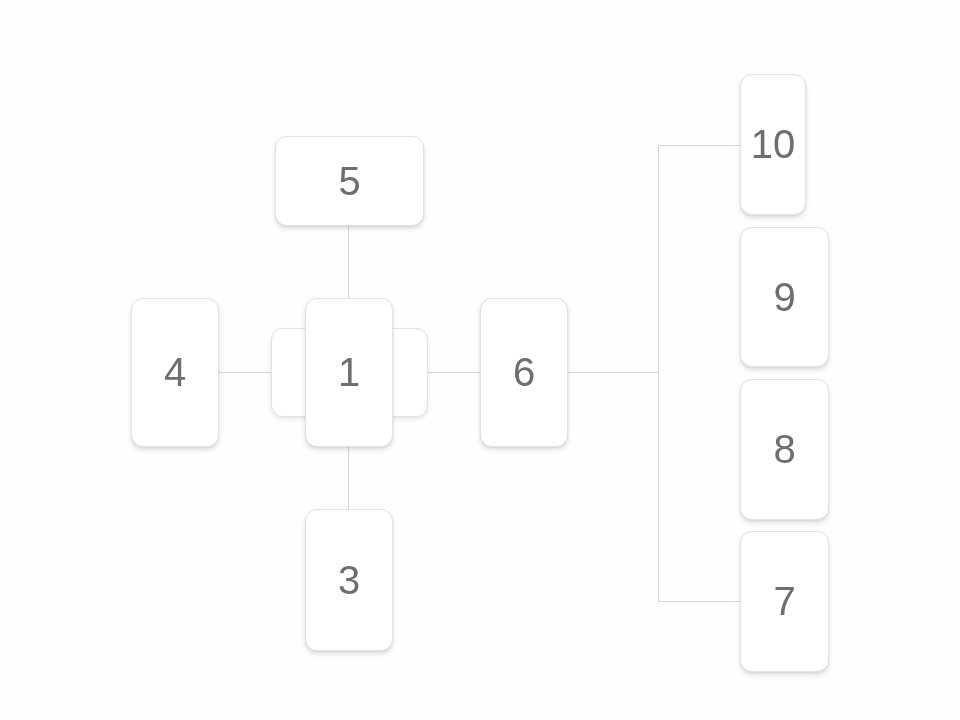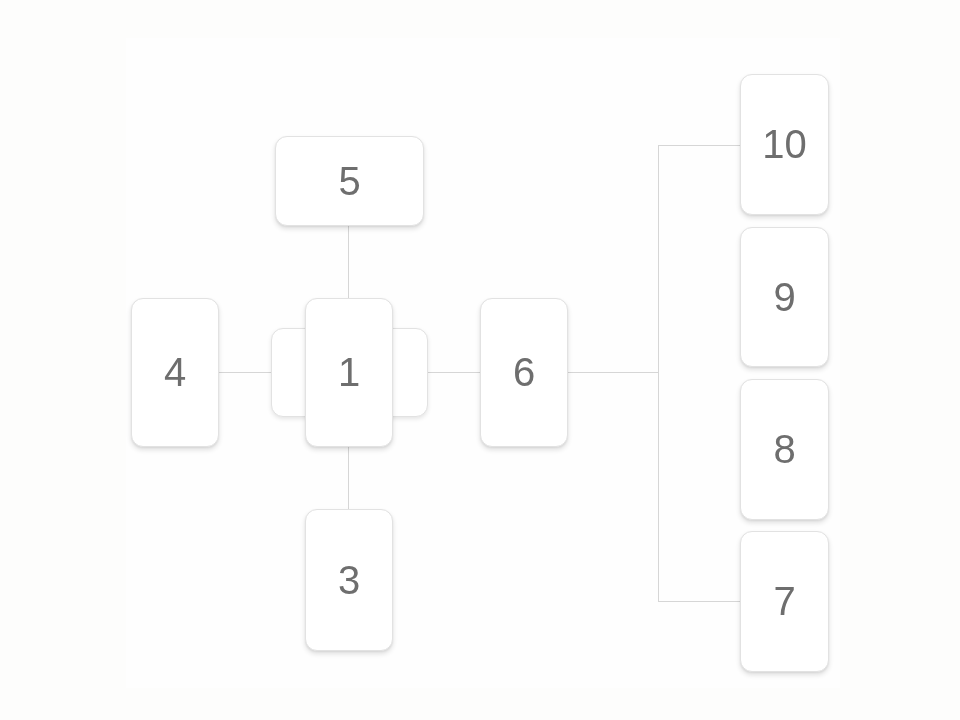--- a/index.html
+++ b/index.html
@@ -53,21 +53,21 @@
 </div>
 
 <div class="card" style="left:305px; top:509px; width:88px; height:142px;">
   <span>3</span>
 </div>
 
 <div class="card" style="left:480px; top:298px; width:88px; height:149px;">
   <span>6</span>
 </div>
 
-<div class="card" style="left:740px; top:74px; width:89px; height:141px;">
+<div class="card" style="left:740px; top:74px; width:66px; height:141px;">
   <span>10</span>
 </div>
 <div class="card" style="left:740px; top:227px; width:89px; height:140px;">
   <span>9</span>
 </div>
 <div class="card" style="left:740px; top:379px; width:89px; height:141px;">
   <span>8</span>
 </div>
 <div class="card" style="left:740px; top:531px; width:89px; height:141px;">
   <span>7</span>

